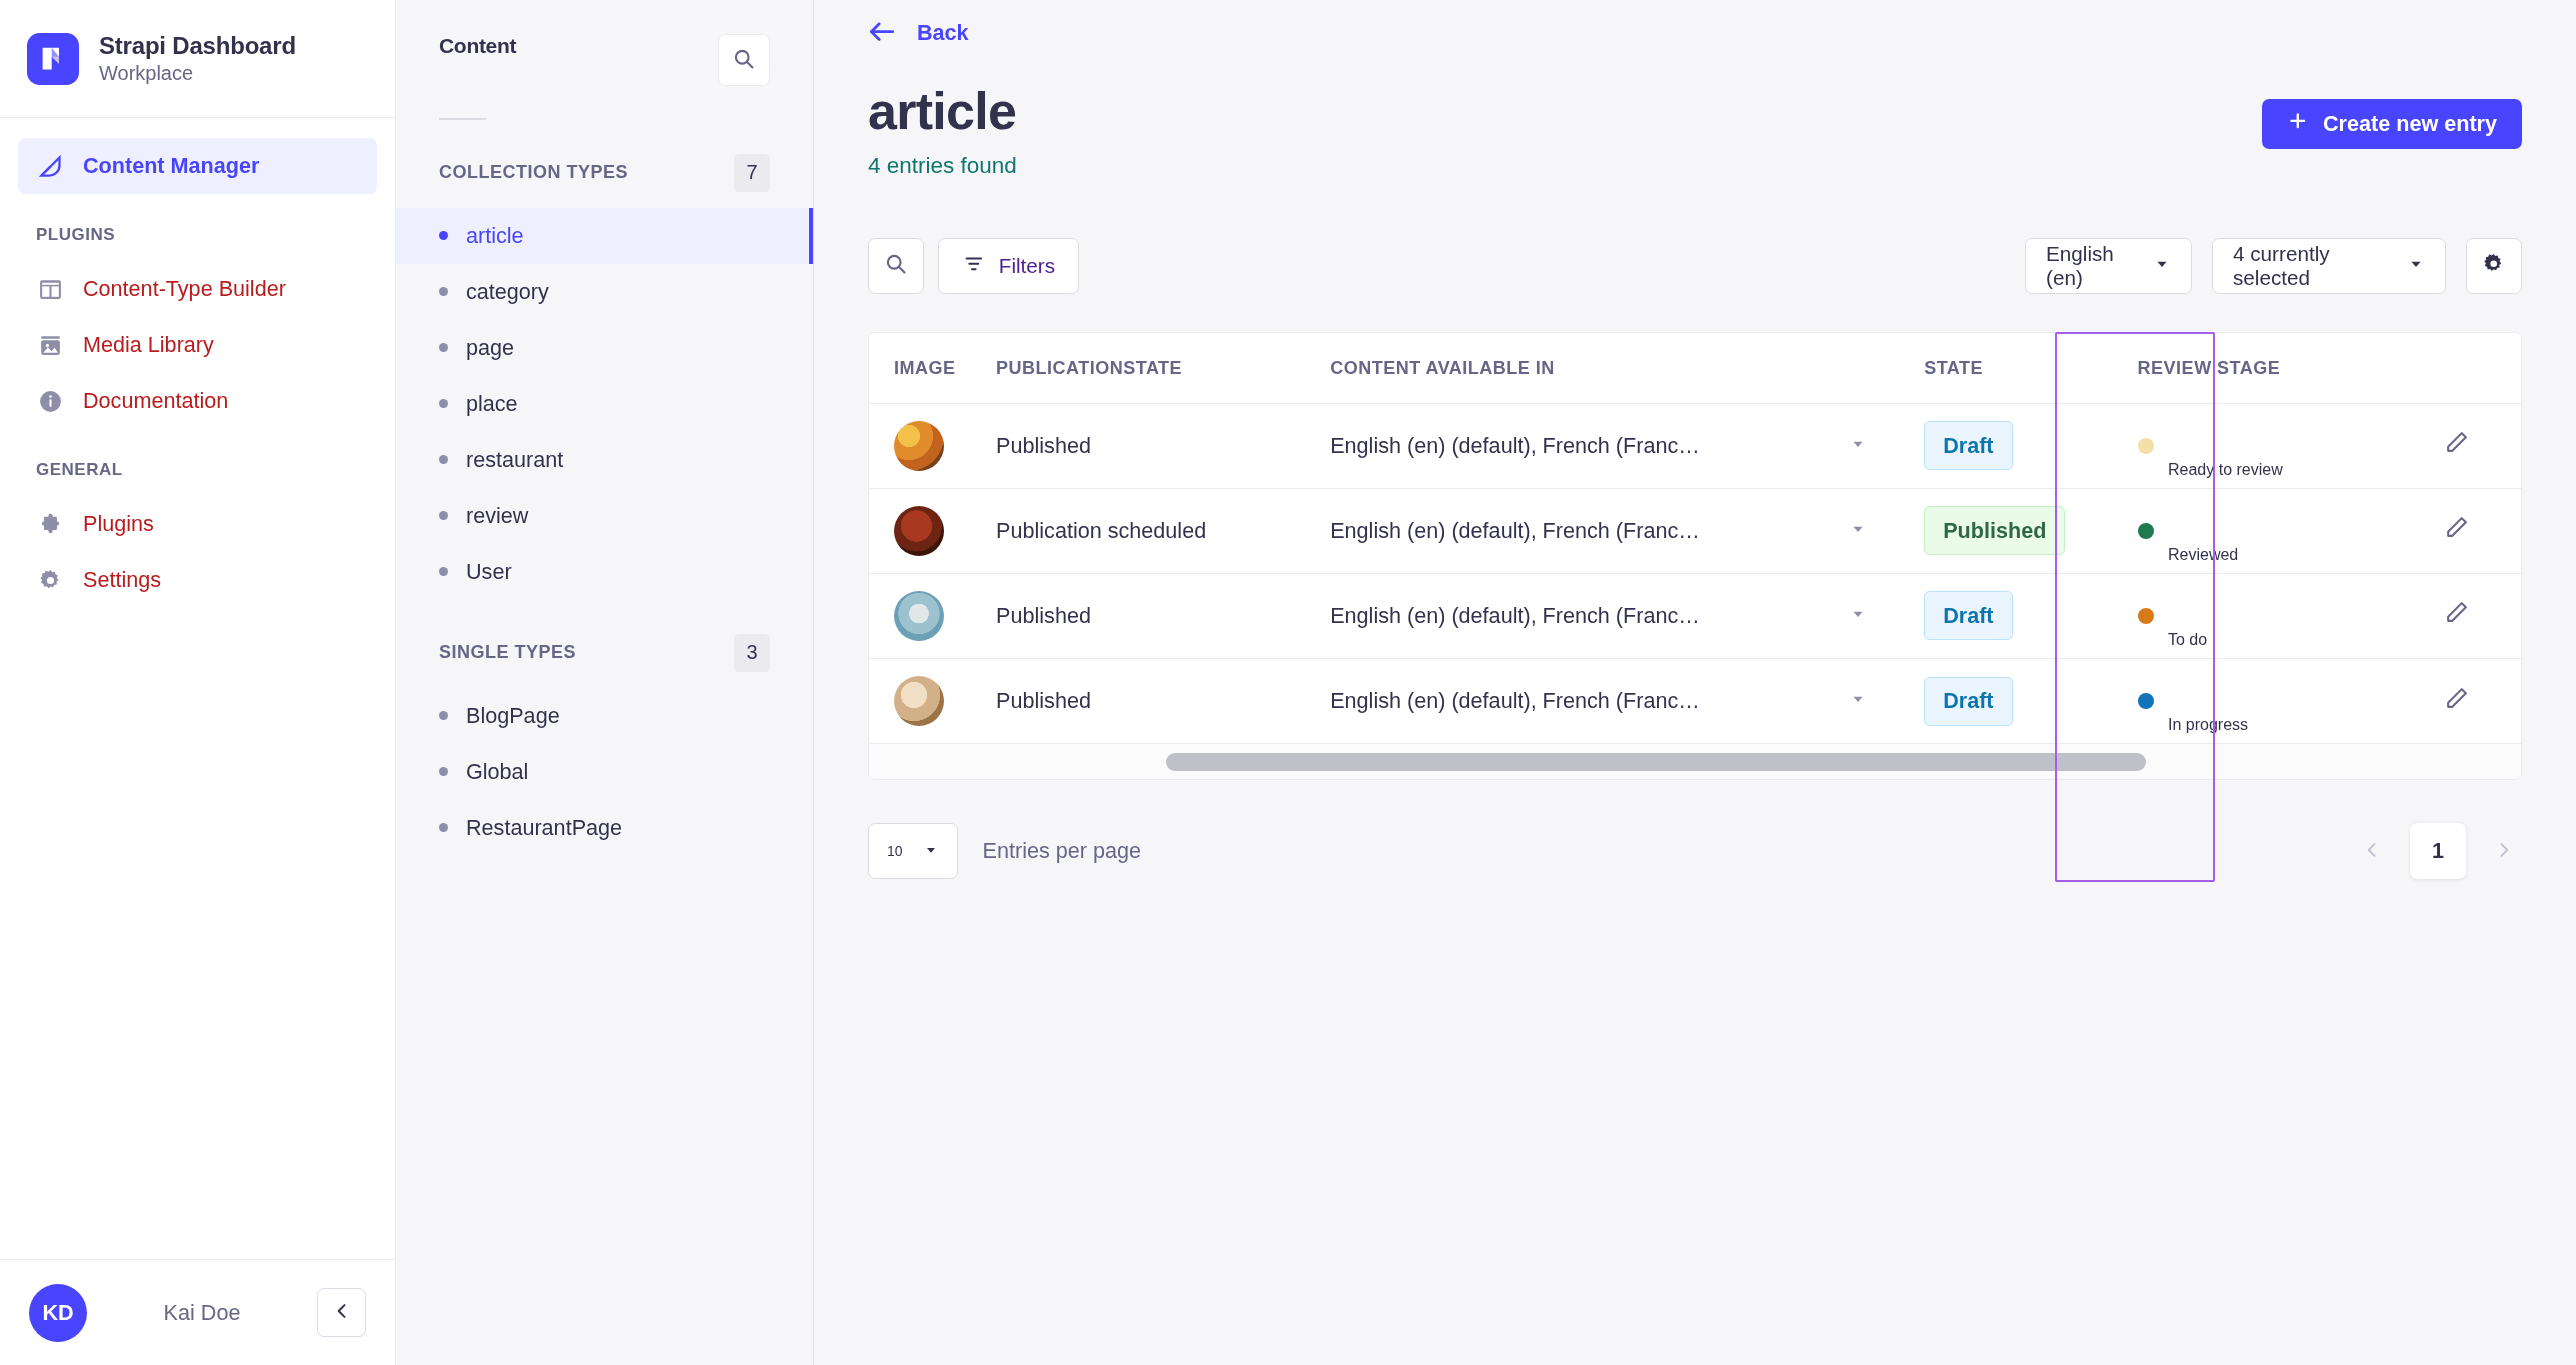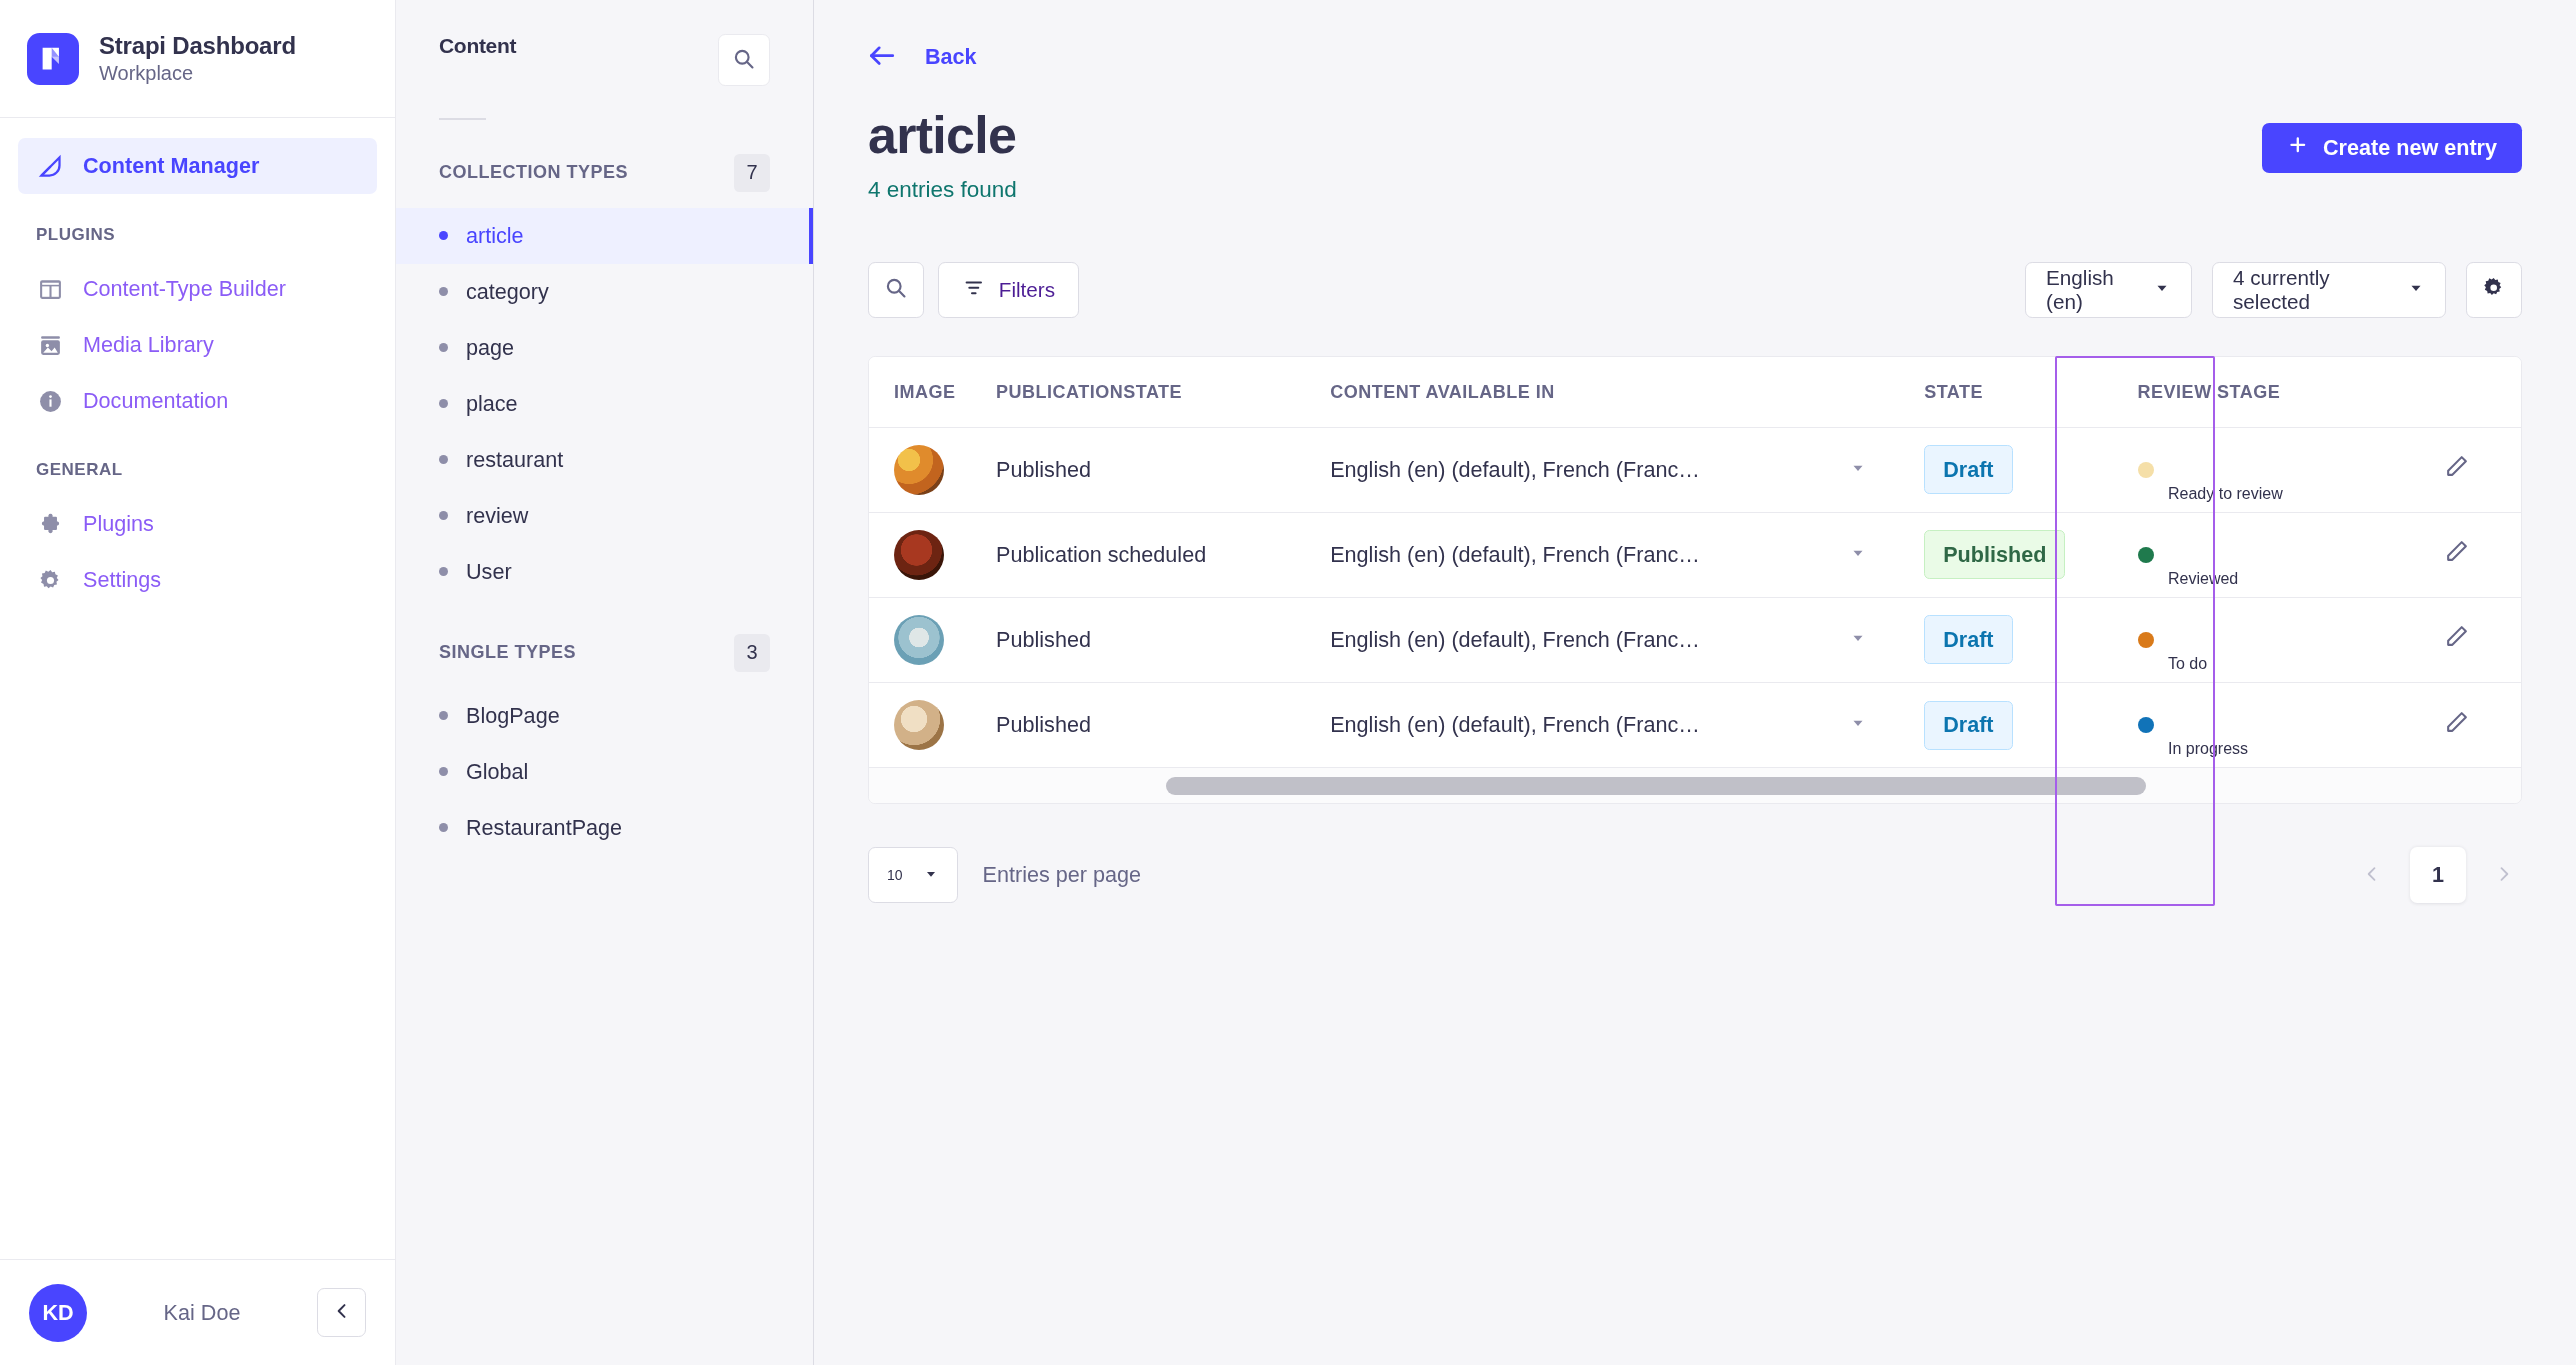--- a/index.html
+++ b/index.html
@@ -29,21 +29,21 @@
   }
   .logo-box svg { position: absolute; left: 11.7px; top: 11.7px; }
   .brand-txt { display: flex; flex-direction: column; gap: 1.8px; }
   .brand-title { font-size: 24px; font-weight: bold; color: #32324d; letter-spacing: -0.2px; }
   .brand-sub { font-size: 20px; color: #666687; }
 
   .nav-body { flex: 1; padding: 20px 0 0 0; overflow: hidden; }
   .nav-item {
     display: flex; align-items: center; gap: 18px;
     height: 56px; margin: 0 18px; padding: 0 18px;
-    border-radius: 7.2px; color: #8b5cf6; font-size: 21.6px;
+    border-radius: 7.2px; color: #b91c1c; font-size: 21.6px;
     cursor: pointer;
   }
   .nav-item.active { background: #eef0ff; color: #4945ff; font-weight: bold; }
   .nav-item .ico { width: 29px; height: 29px; flex: none; display: flex; align-items: center; justify-content: center; }
   .nav-section {
     font-size: 17px; font-weight: bold; color: #666687;
     letter-spacing: 0.5px; padding: 31px 36px 16px 36px;
   }
   .nav-foot {
     height: 106px; border-top: 1.8px solid #eaeaef;
@@ -90,21 +90,21 @@
   }
   .ct-item .bullet { width: 9px; height: 9px; border-radius: 50%; background: #8e8ea9; flex: none; }
   .ct-item.active { background: #eef0ff; color: #4945ff; }
   .ct-item.active .bullet { background: #4945ff; }
   .ct-item.active::after {
     content: ""; position: absolute; right: 0; top: 0; width: 4.5px; height: 100%; background: #4945ff;
   }
 
   
   .main { flex: 1; height: 1365px; background: #f6f6f9; padding: 0 54px; overflow: hidden; }
-  .back-row { display: flex; align-items: center; gap: 30px; padding-top: 44px; cursor: pointer; }
+  .back-row { display: flex; align-items: center; gap: 22px; padding-top: 20px; cursor: pointer; }
   .back-txt { font-size: 21.6px; color: #4945ff; font-weight: 600; }
   .title-row { display: flex; align-items: flex-start; justify-content: space-between; padding-top: 38px; }
   .page-title { font-size: 52px; font-weight: bold; color: #32324d; letter-spacing: -0.7px; line-height: 1.05; }
   .page-sub { font-size: 22.5px; color: #0f766e; margin-top: 14.4px; }
   .btn-primary {
     display: flex; align-items: center; gap: 14.4px;
     height: 50px; padding: 0 25px; background: #4945ff; color: #fff;
     border-radius: 7.2px; font-size: 21.6px; font-weight: 600; cursor: pointer; border: none;
     margin-top: 14.4px;
   }

